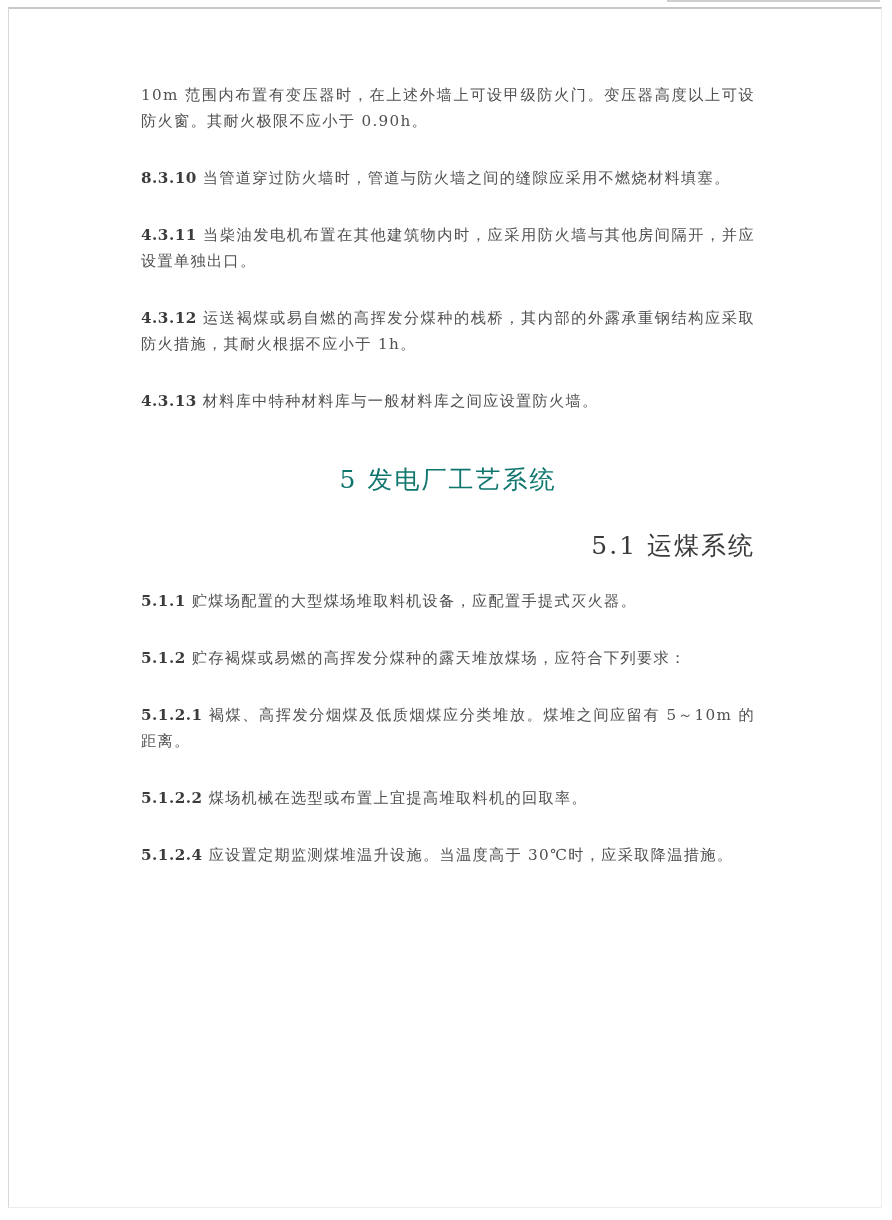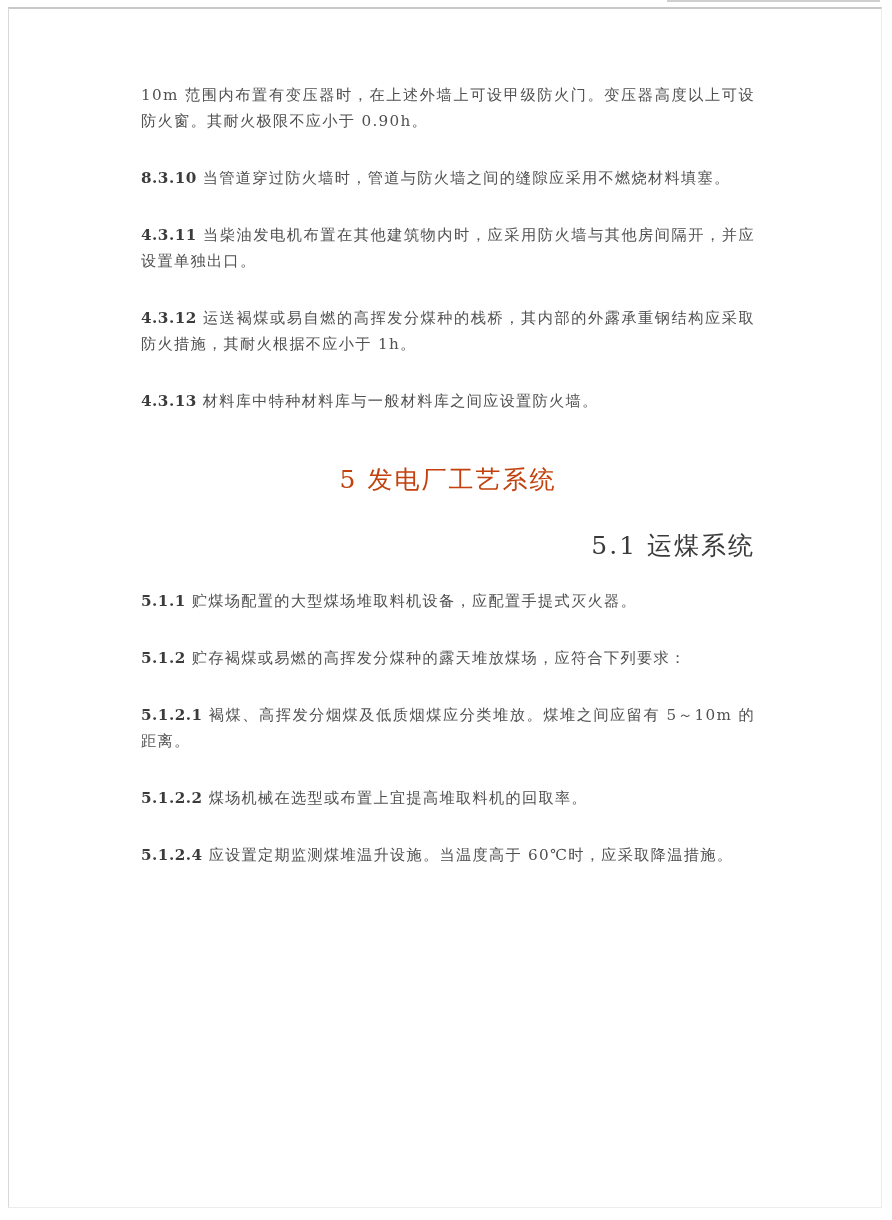--- a/index.html
+++ b/index.html
@@ -18,21 +18,21 @@
     }
     .content {
       position: absolute; left: 141px; top: 82px; width: 614px;
     }
     .para {
       font-size: 15.2px; line-height: 26px; letter-spacing: 1.3px; margin: 0 0 31px 0;
       text-align: justify; color: #505050;
     }
     .para .num { font-weight: bold; color: #3c3c3c; letter-spacing: 0.5px; margin-right: 6px; }
     .h1 {
-      text-align: center; font-size: 25px; letter-spacing: 2px; color: #c2410c;
+      text-align: center; font-size: 25px; letter-spacing: 2px; color: #0f766e;
       margin: 46px 0 0 0; line-height: 40px;
     }
     .h2 {
       text-align: right; font-size: 25px; letter-spacing: 2px; color: #3a3a3a;
       margin: 26px 0 22px 0; line-height: 40px;
     }
   </style>
 </head>
 <body>
 
@@ -58,14 +58,14 @@
 
   <p class="para"><span class="num">5.1.1</span><span>贮煤场配置的大型煤场堆取料机设备，应配置手提式灭火器。</span></p>
 
   <p class="para"><span class="num">5.1.2</span><span>贮存褐煤或易燃的高挥发分煤种的露天堆放煤场，应符合下列要求：</span></p>
 
   <p class="para"><span class="num">5.1.2.1</span><span>褐煤、高挥发分烟煤及低质烟煤应分类堆放。煤堆之间应留有 5～10m 的距离。</span></p>
 
   <p class="para"><span class="num">5.1.2.2</span><span>煤场机械在选型或布置上宜提高堆取料机的回取率。</span></p>
 
 
-  <p class="para"><span class="num">5.1.2.4</span><span>应设置定期监测煤堆温升设施。当温度高于 60℃时，应采取降温措施。</span></p>
+  <p class="para"><span class="num">5.1.2.4</span><span>应设置定期监测煤堆温升设施。当温度高于 30℃时，应采取降温措施。</span></p>
 </div>
 
 </body></html>

